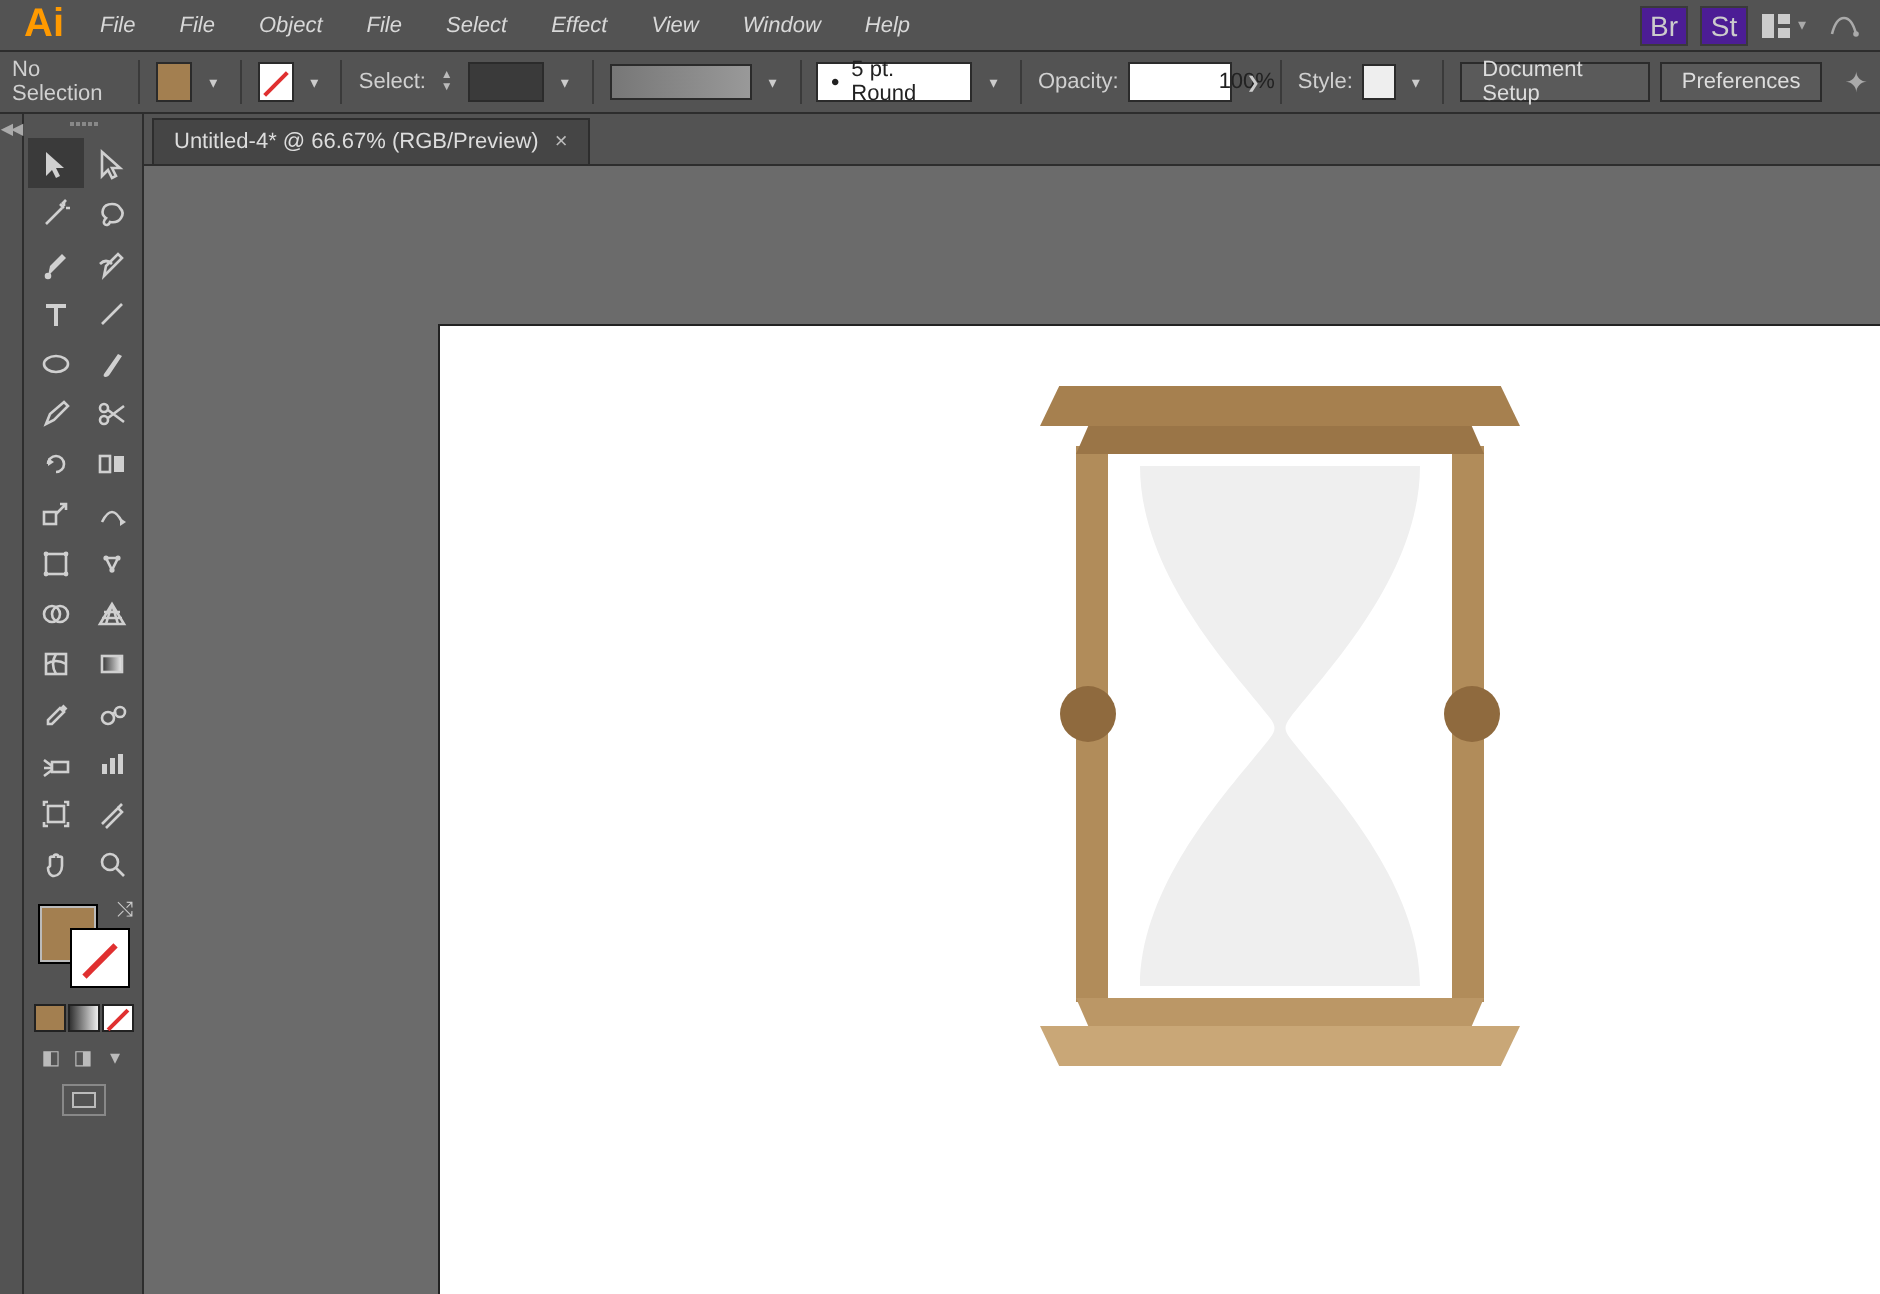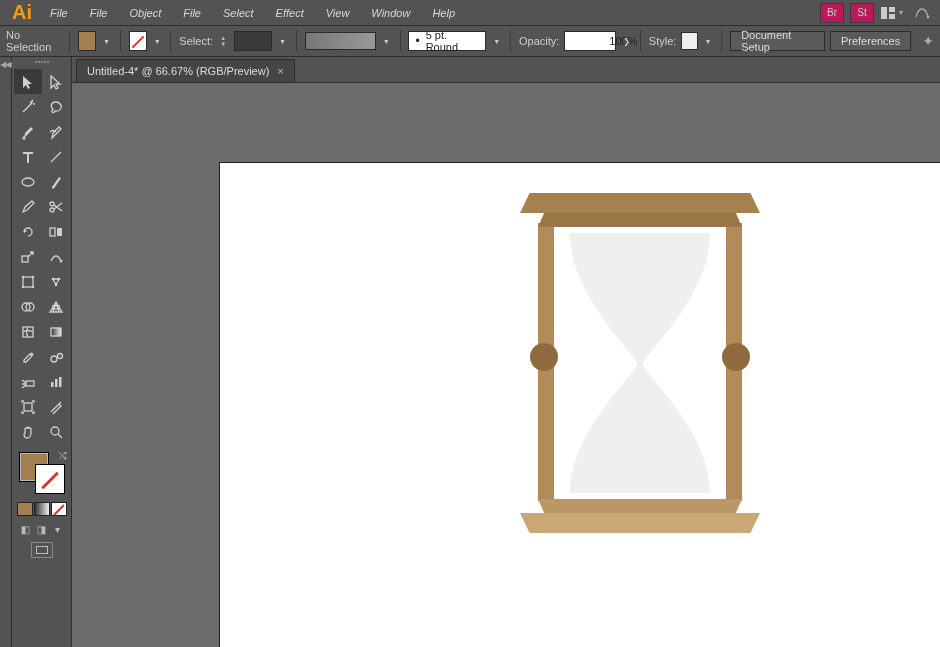--- a/index.html
+++ b/index.html
@@ -30,23 +30,23 @@
   }
   .menu-item {
     color: #d8d8d8;
     padding: 4px 10px;
     cursor: default;
     font-style: italic;
   }
   .menu-spacer { flex: 1; }
   .menu-icon-btn {
     width: 24px; height: 20px;
-    background: #be185d;
+    background: #4c1d95;
     display: flex; align-items: center; justify-content: center;
-    font-size: 10px; color: #ccc;
+    font-size: 14px; color: #ccc;
     margin-left: 4px;
     border: 1px solid #3a3a3a;
   }
   .menu-plain-icon {
     width: 24px; height: 20px;
     display: flex; align-items: center; justify-content: center;
     margin-left: 4px;
     color: #aaa;
   }
   

